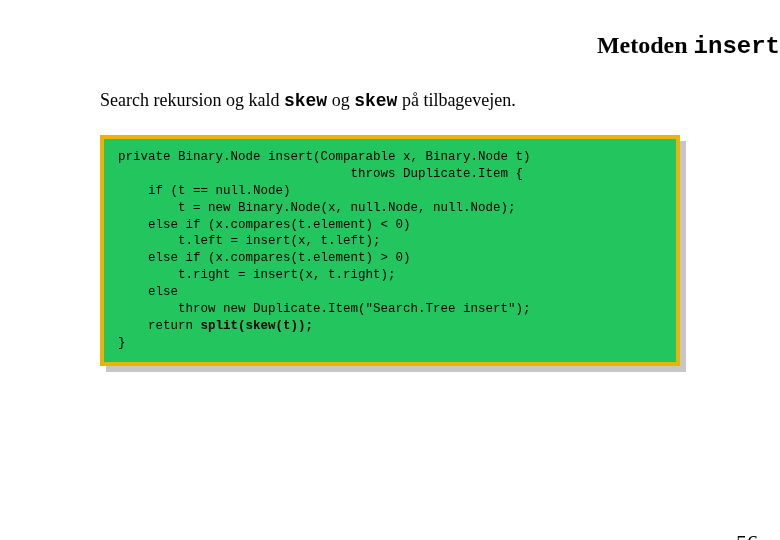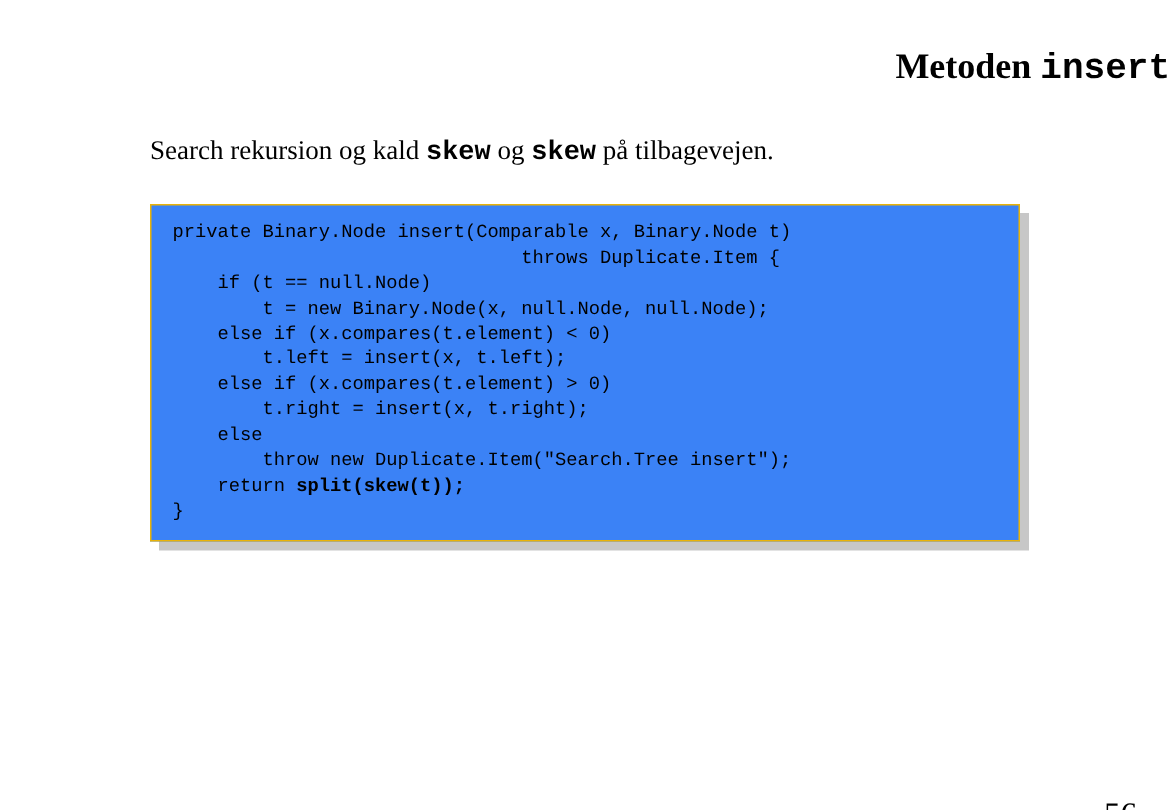--- a/index.html
+++ b/index.html
@@ -46,22 +46,22 @@
     top: 6px;
     left: 6px;
     right: -6px;
     bottom: -6px;
     background: #c7c7c7;
     z-index: 0;
   }
   .code-box {
     position: relative;
     z-index: 1;
-    background: #3b82f6;
-    border: 1px solid #eab308;
+    background: #22c55e;
+    border: 4px solid #eab308;
     padding: 10px 14px;
     font-family: "Courier New", Courier, monospace;
     font-size: 12.5px;
     line-height: 1.35;
     white-space: pre;
   }
   .code-box .kw {
     font-weight: bold;
   }
   .pagenum {

